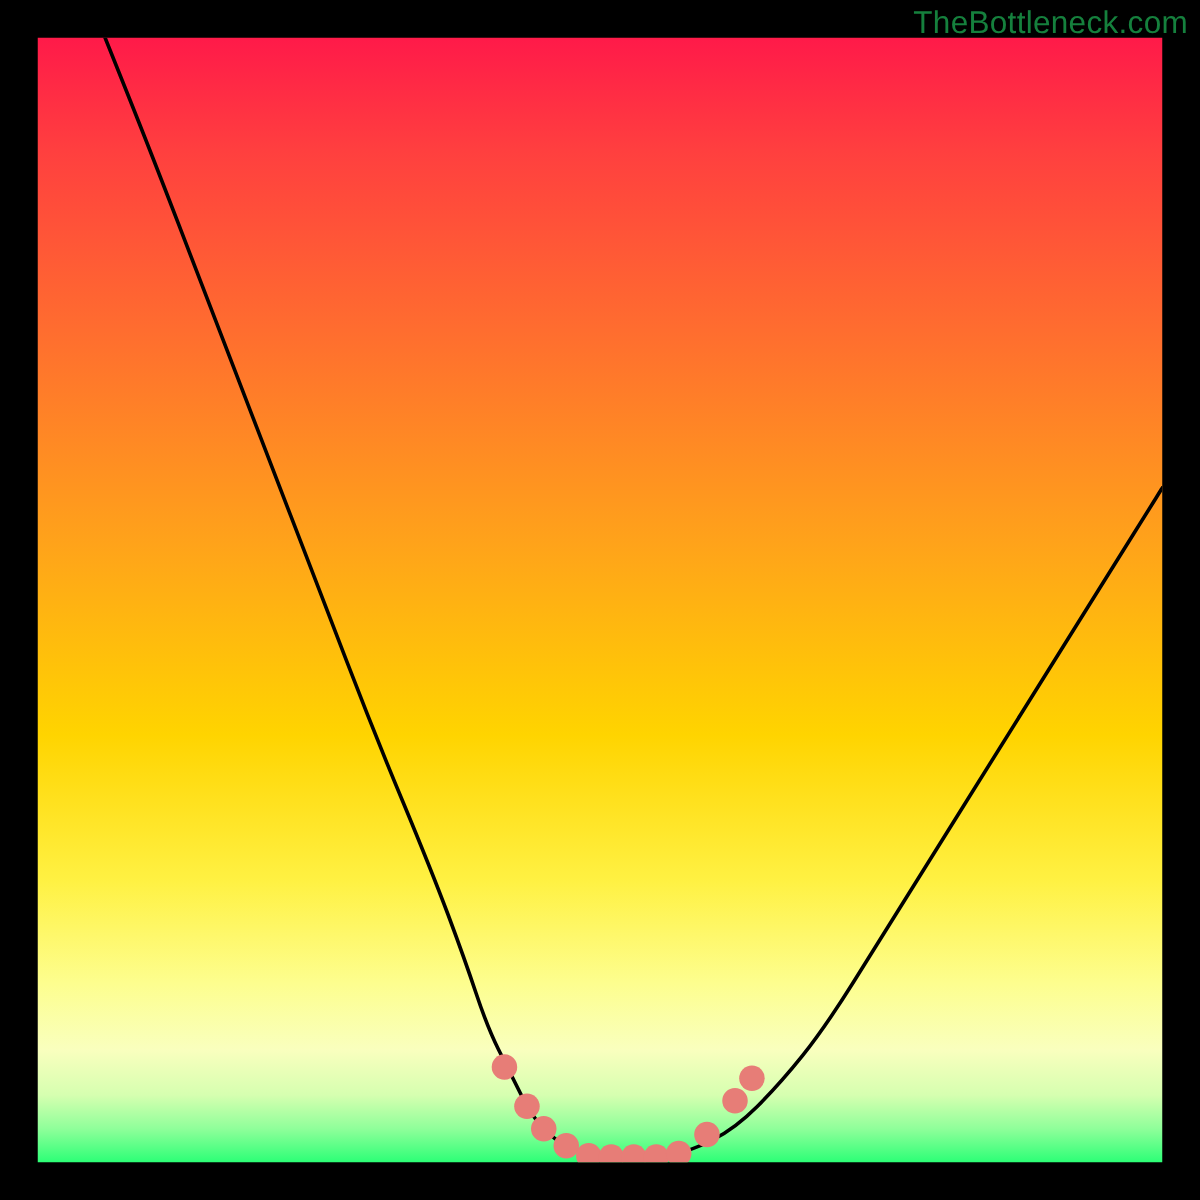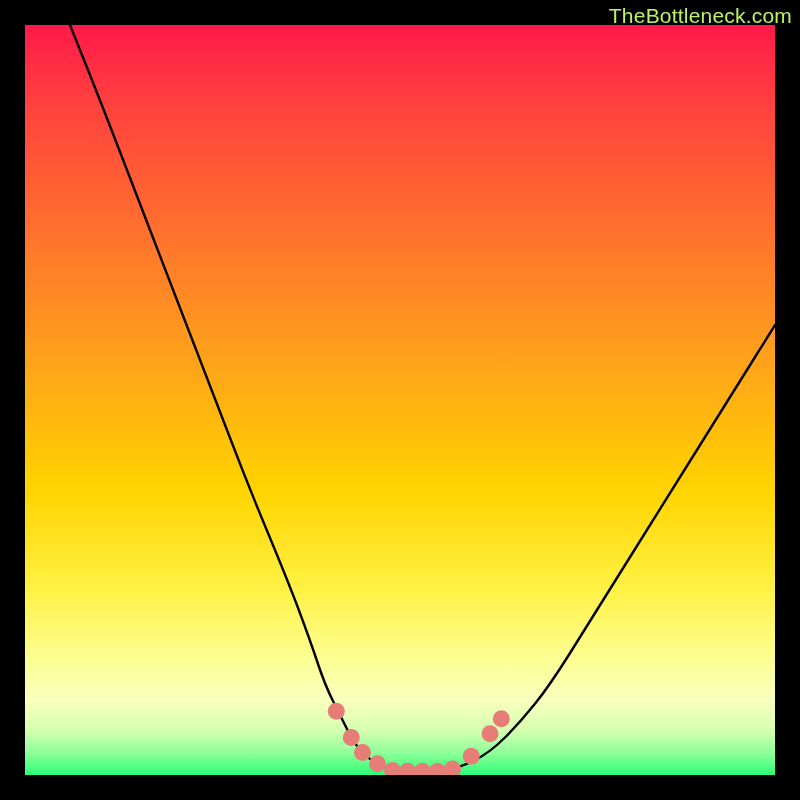--- a/index.html
+++ b/index.html
@@ -45,21 +45,21 @@
   .curve {
     position: absolute;
     inset: 0;
     width: 750px;
     height: 750px;
   }
   .watermark {
     position: absolute;
     top: 4px;
     right: 8px;
-    color: #bef264;
+    color: #15803d;
     font-size: 21px;
     letter-spacing: 0.2px;
     user-select: none;
   }
 </style>
 </head>
 <body>
 
 <div class="frame">
   <div class="plot">

